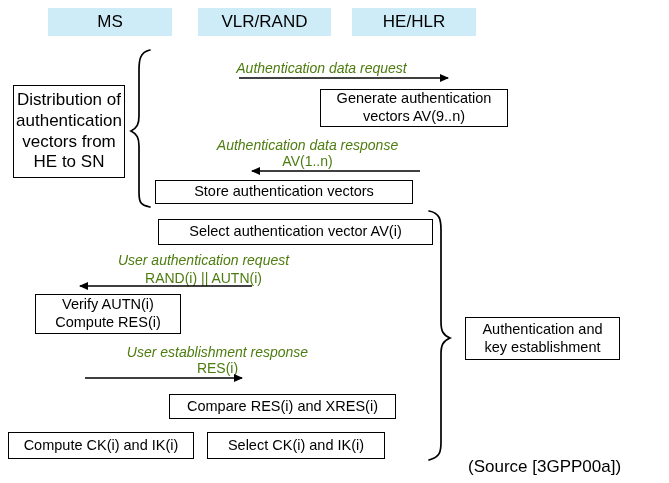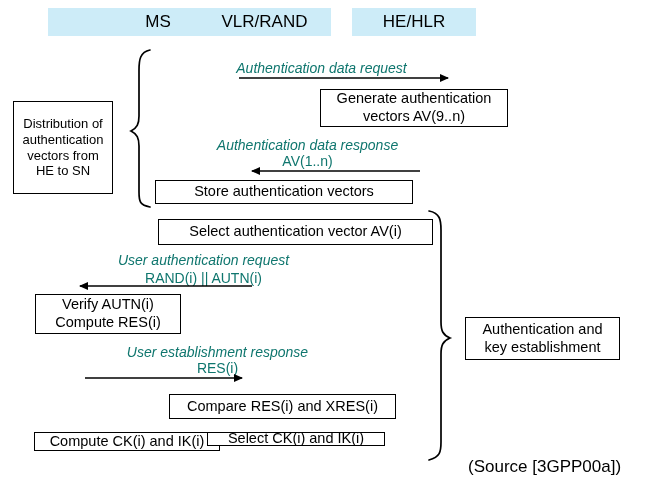--- a/index.html
+++ b/index.html
@@ -35,21 +35,21 @@
     box-sizing: border-box;
     display: flex;
     flex-direction: column;
     align-items: center;
     justify-content: center;
     line-height: 1.22;
     white-space: pre-line;
   }
   .lbl {
     position: absolute;
-    color: #0f766e;
+    color: #4d7c0f;
     font-size: 14px;
     white-space: nowrap;
   }
   .lbl.it { font-style: italic; }
   .lbl.ctr { text-align: center; }
   .src {
     position: absolute;
     color: #000;
     font-size: 17px;
     white-space: nowrap;
@@ -61,49 +61,49 @@
     width: 669px;
     height: 483px;
     pointer-events: none;
   }
 </style>
 </head>
 <body>
 
 <div id="canvas">
 
-  <div class="hdr" style="left:48px; top:8px; width:124px;padding-left:48px;">MS</div>
+  <div class="hdr" style="left:48px; top:8px; width:124px;">MS</div>
 
   <div class="hdr" style="left:198px; top:8px; width:133px;">VLR/RAND</div>
 
   <div class="hdr" style="left:352px; top:8px; width:124px;">HE/HLR</div>
 
-  <div class="nbox" style="left:13px; top:101px; width:100px; height:93px; font-size:13px;">Distribution of
+  <div class="nbox" style="left:13px; top:85px; width:112px; height:93px; font-size:17px;">Distribution of
 authentication
 vectors from
 HE to SN</div>
 
   <div class="nbox" style="left:465px; top:317px; width:155px; height:43px; font-size:14.5px;">Authentication and
 key establishment</div>
 
   <div class="nbox" style="left:320px; top:89px; width:188px; height:38px;">Generate authentication
 vectors AV(9..n)</div>
 
   <div class="nbox" style="left:155px; top:180px; width:258px; height:24px;">Store authentication vectors</div>
 
   <div class="nbox" style="left:158px; top:219px; width:275px; height:26px;text-align:center;">Select authentication vector AV(i)</div>
 
   <div class="nbox" style="left:35px; top:294px; width:146px; height:40px;">Verify AUTN(i)
 Compute RES(i)</div>
 
   <div class="nbox" style="left:169px; top:394px; width:227px; height:25px;">Compare RES(i) and XRES(i)</div>
 
-  <div class="nbox" style="left:8px; top:432px; width:186px; height:19px;margin-left:26px;">Compute CK(i) and IK(i)</div>
+  <div class="nbox" style="left:8px; top:432px; width:186px; height:27px;">Compute CK(i) and IK(i)</div>
 
-  <div class="nbox" style="left:207px; top:432px; width:178px; height:14px;">Select CK(i) and IK(i)</div>
+  <div class="nbox" style="left:207px; top:432px; width:178px; height:27px;">Select CK(i) and IK(i)</div>
 
   <div class="lbl it ctr" style="left:179px; top:60px; width:285px;">Authentication data request</div>
 
   <div class="lbl it ctr" style="left:165px; top:137px; width:285px;">Authentication data response</div>
   <div class="lbl ctr" style="left:165px; top:153px; width:285px;">AV(1..n)</div>
 
   <div class="lbl it ctr" style="left:66px; top:252px; width:275px;">User authentication request</div>
   <div class="lbl ctr" style="left:66px; top:270px; width:275px;">RAND(i) || AUTN(i)</div>
 
   <div class="lbl it ctr" style="left:75px; top:344px; width:285px;">User establishment response</div>

